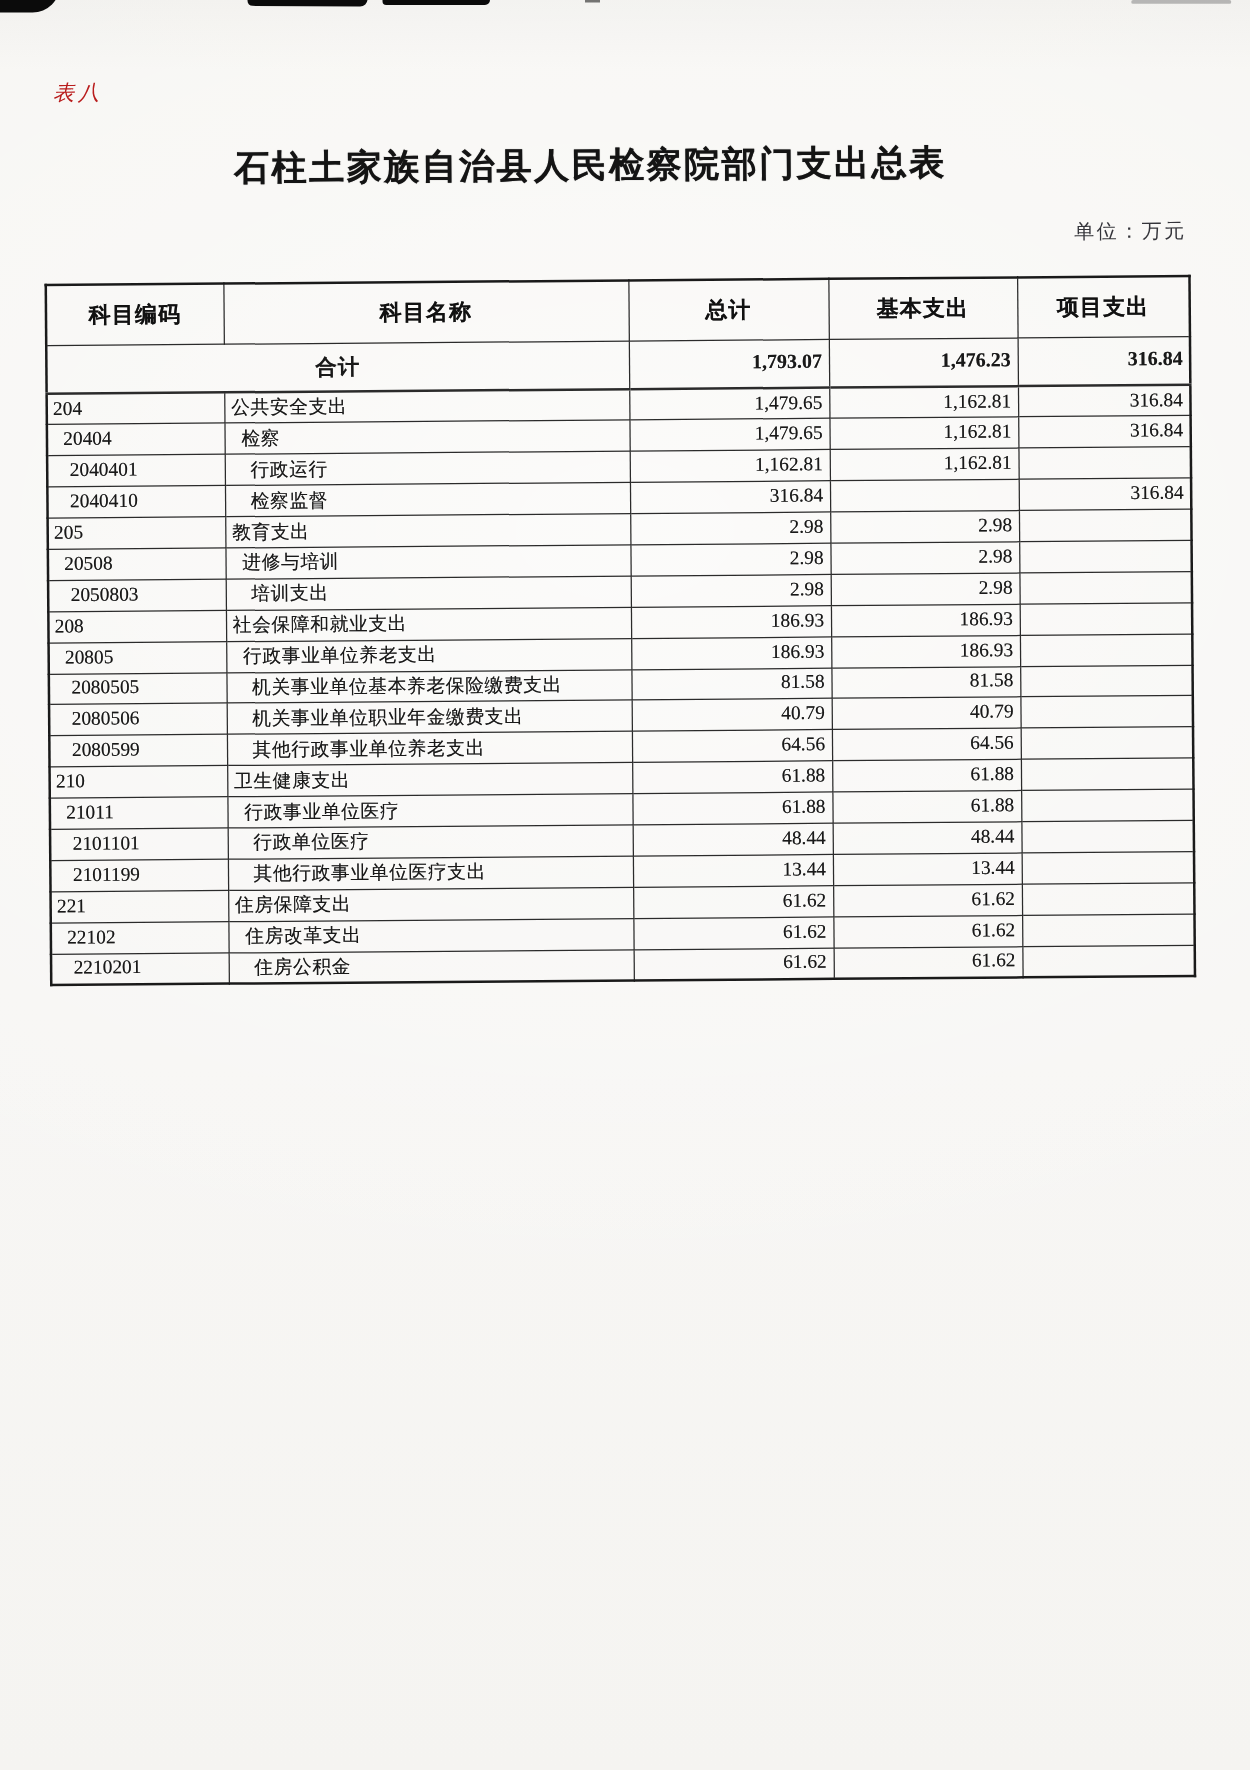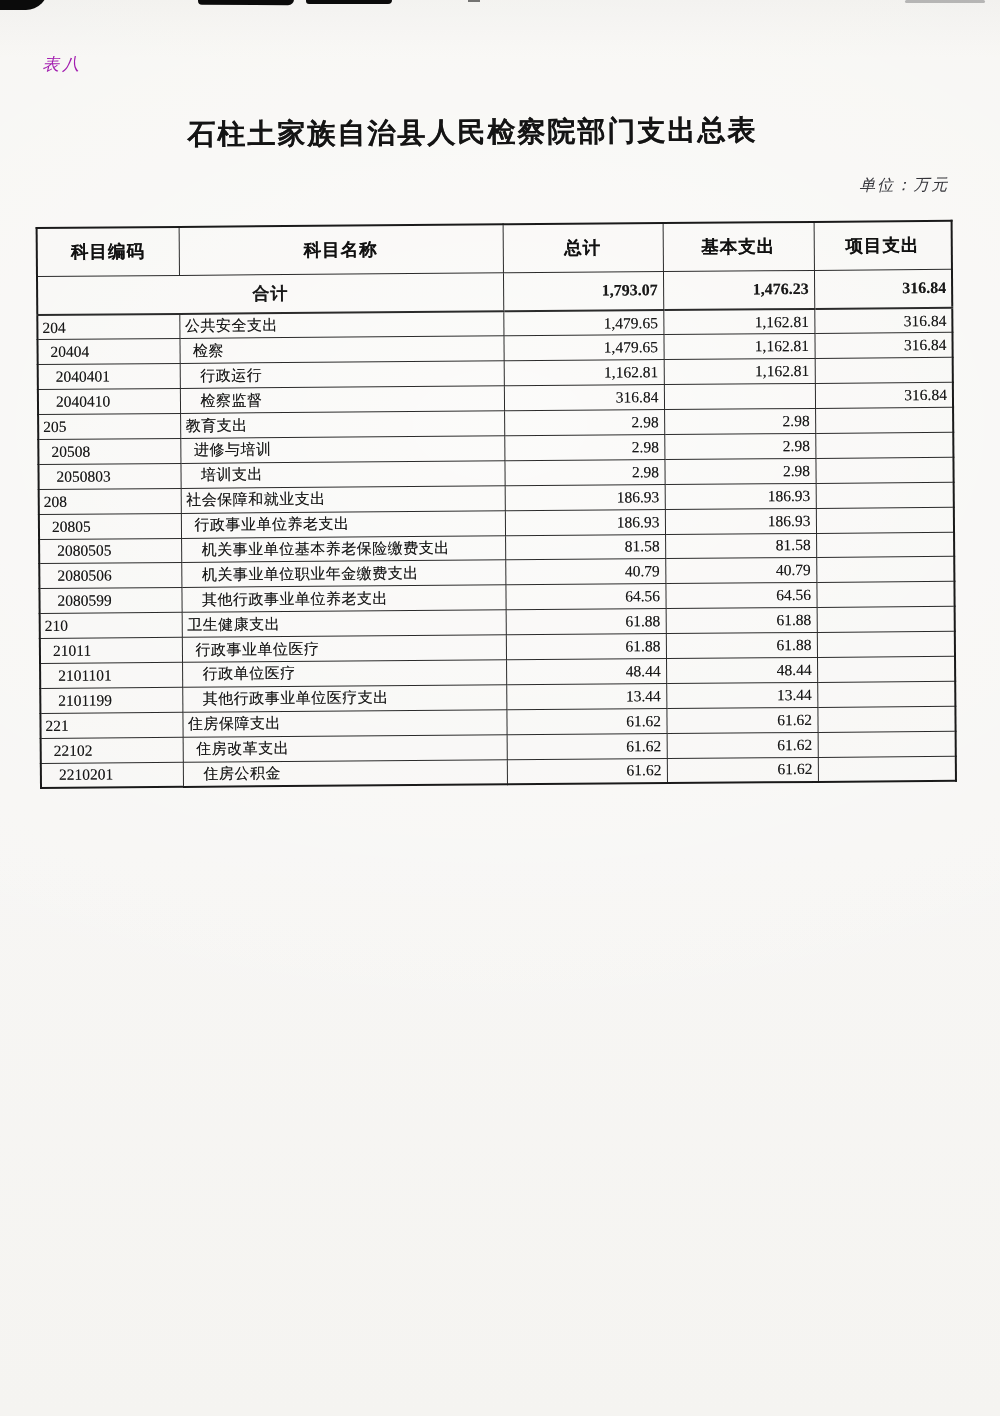--- a/index.html
+++ b/index.html
@@ -39,35 +39,35 @@
   }
 
   
   .doc {
     position: absolute; inset: 0;
     transform: rotate(-0.45deg);
     transform-origin: 40px 787px;
   }
 
   .table-label {
-    position: absolute; left: 48px; top: 53px;
+    position: absolute; left: 48px; top: 63px;
     font-size: 17px; font-style: italic;
-    color: #a21caf; letter-spacing: 3px; font-family: Liberation Serif, serif;
+    color: #b91c1c; letter-spacing: 3px; font-family: Liberation Serif, serif;
   }
   .doc-title {
     position: absolute; left: 0; right: 45px; top: 117px;
     text-align: center;
     font-family: "Liberation Sans", "DejaVu Sans", sans-serif;
     font-weight: 700; font-size: 28px; letter-spacing: 2px;
     color: #141414;
     text-shadow: 0 0 0.6px rgba(10,10,10,0.7);
   }
   .unit-note {
     position: absolute; right: 46px; top: 182px;
-    font-size: 16px; font-style: italic;
+    font-size: 16px; 
     color: #34343a; letter-spacing: 2px;
   }
 
   
   table.budget {
     position: absolute; left: 40px; top: 227px;
     width: 915px;
     border-collapse: collapse;
     table-layout: fixed;
     background: transparent;

